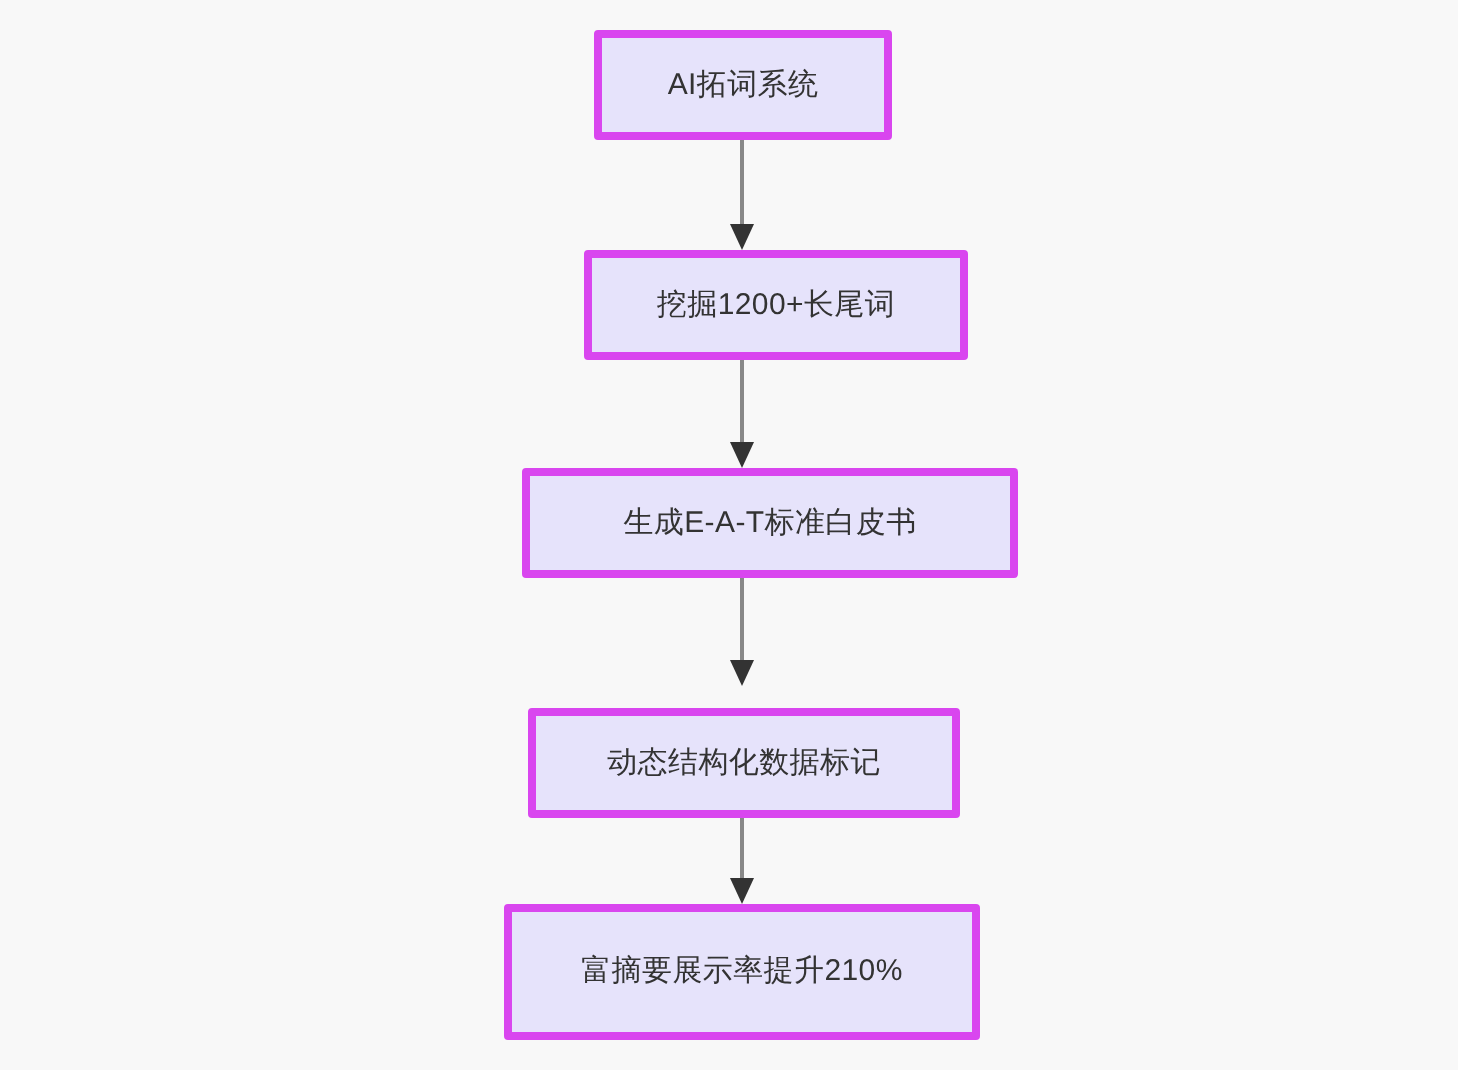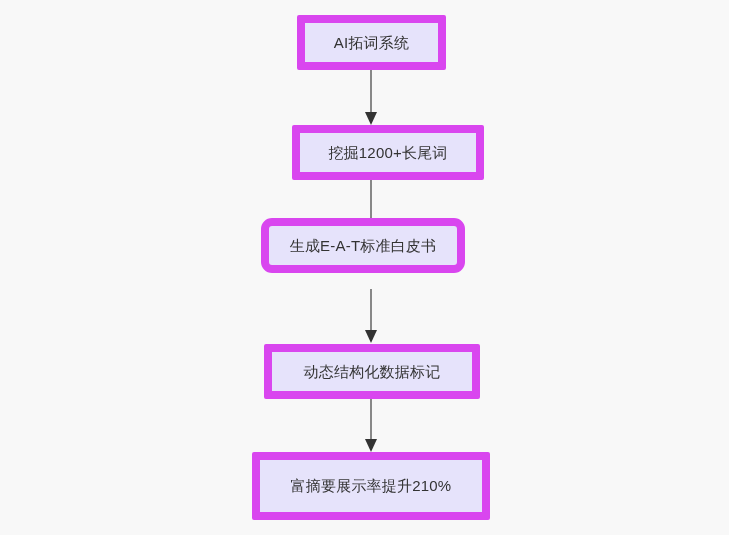--- a/index.html
+++ b/index.html
@@ -18,42 +18,42 @@
     position: relative;
     width: 729px;
     height: 535px;
     background: #f8f8f8;
   }
 
   .node {
     position: absolute;
     box-sizing: border-box;
     background: #e6e3fb;
-    border: 8px solid #d946ef;
+    border: 4px solid #d946ef;
     border-radius: 2px;
     display: flex;
     align-items: center;
     justify-content: center;
     color: #333333;
     font-size: 15px;
     line-height: 1.2;
     letter-spacing: 0.2px;
     white-space: nowrap;
   }
 
   .node-label {
     display: block;
     text-align: center;
   }
 
   
   #node-1 { left: 297px; top: 15px;  width: 149px; height: 55px; }
   #node-2 { left: 292px; top: 125px; width: 192px; height: 55px; }
-  #node-3 { left: 261px; top: 218px; width: 204px; height: 55px; border-radius: 11px; }
-  #node-4 { left: 264px; top: 344px; width: 216px; height: 55px; }
+  #node-3 { left: 261px; top: 234px; width: 248px; height: 55px; }
+  #node-4 { left: 264px; top: 354px; width: 216px; height: 55px; }
   #node-5 { left: 252px; top: 452px; width: 238px; height: 68px; }
 
   .edge {
     position: absolute;
     left: 0;
     top: 0;
     width: 729px;
     height: 535px;
     pointer-events: none;
     overflow: visible;

